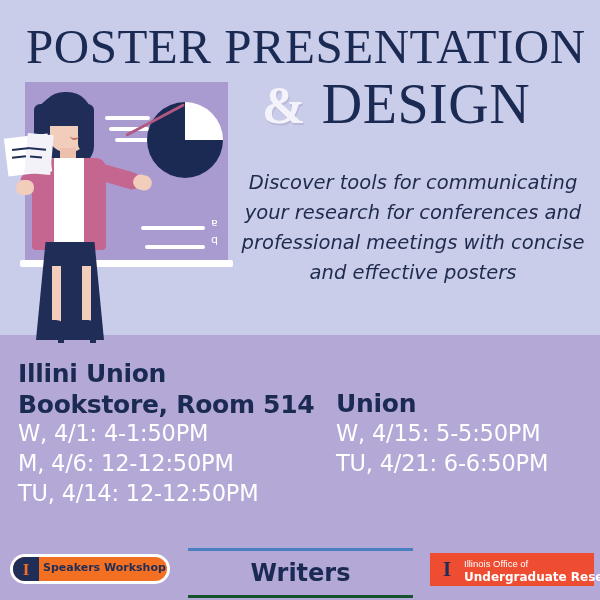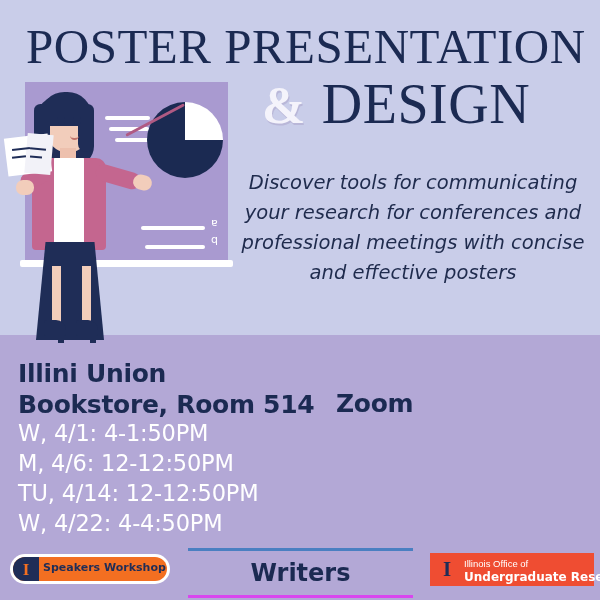--- a/index.html
+++ b/index.html
@@ -150,21 +150,21 @@
     font-size:17px;line-height:17px;
   }
   .ls-text{
     position:absolute;left:30px;top:4px;
     color:#1f2d57;font-family:"DejaVu Sans",sans-serif;font-weight:700;font-size:11px;
     white-space:nowrap;
   }
 
   .logo-writers{
     position:absolute;left:188px;top:548px;width:225px;height:44px;
-    border-top:3px solid #4a7fc1;border-bottom:3px solid #d946ef;
+    border-top:3px solid #4a7fc1;border-bottom:3px solid #14532d;
     display:flex;align-items:center;justify-content:center;
   }
   .wr1{color:#1b2a52;font-family:"DejaVu Sans",sans-serif;font-weight:700;font-size:24px;}
   .wr2{color:#f36f21;font-family:"DejaVu Sans",sans-serif;font-style:italic;font-size:24px;margin-left:8px;}
 
   .logo-iour{
     position:absolute;left:430px;top:553px;width:164px;height:33px;background:#ef4d32;
   }
   .iour-i{
     position:absolute;left:6px;top:4px;width:22px;height:25px;
@@ -240,24 +240,27 @@
   <div class="heel hl2"></div>
 
   <div class="loc-head loc1">
     <div>Illini Union</div>
     <div>Bookstore, Room 514</div>
   </div>
   <div class="times times1">
     <div>W, 4/1: 4-1:50PM</div>
     <div>M, 4/6: 12-12:50PM</div>
     <div>TU, 4/14: 12-12:50PM</div>
-    <div>W, 4/22: 4-4:50PM</div>
-  </div>
-
-  <div class="loc-head loc2">Zoom</div>
+  </div>
+
+  <div class="loc-head loc2">Union</div>
+  <div class="times times2">
+    <div>W, 4/15: 5-5:50PM</div>
+    <div>TU, 4/21: 6-6:50PM</div>
+  </div>
 
   <div class="logo-speakers">
     <div class="ls-inner">
       <div class="blocki">
         <span class="ichar">I</span>
       </div>
       <div class="ls-text">Speakers Workshop</div>
     </div>
   </div>
 

